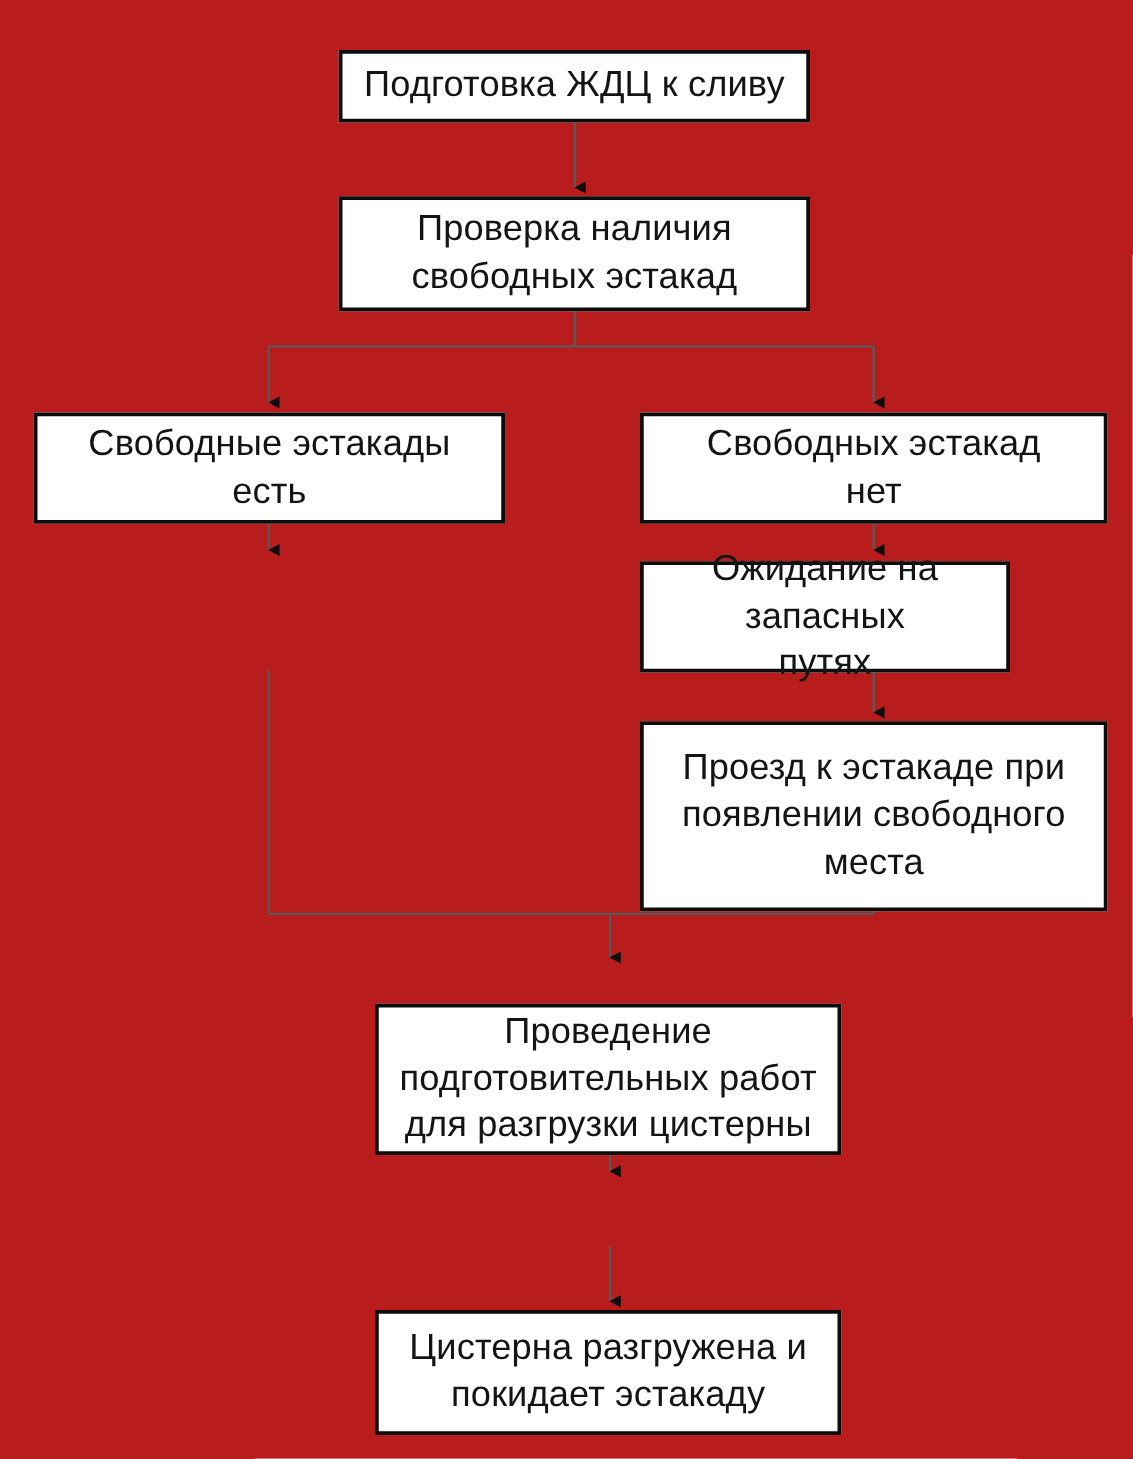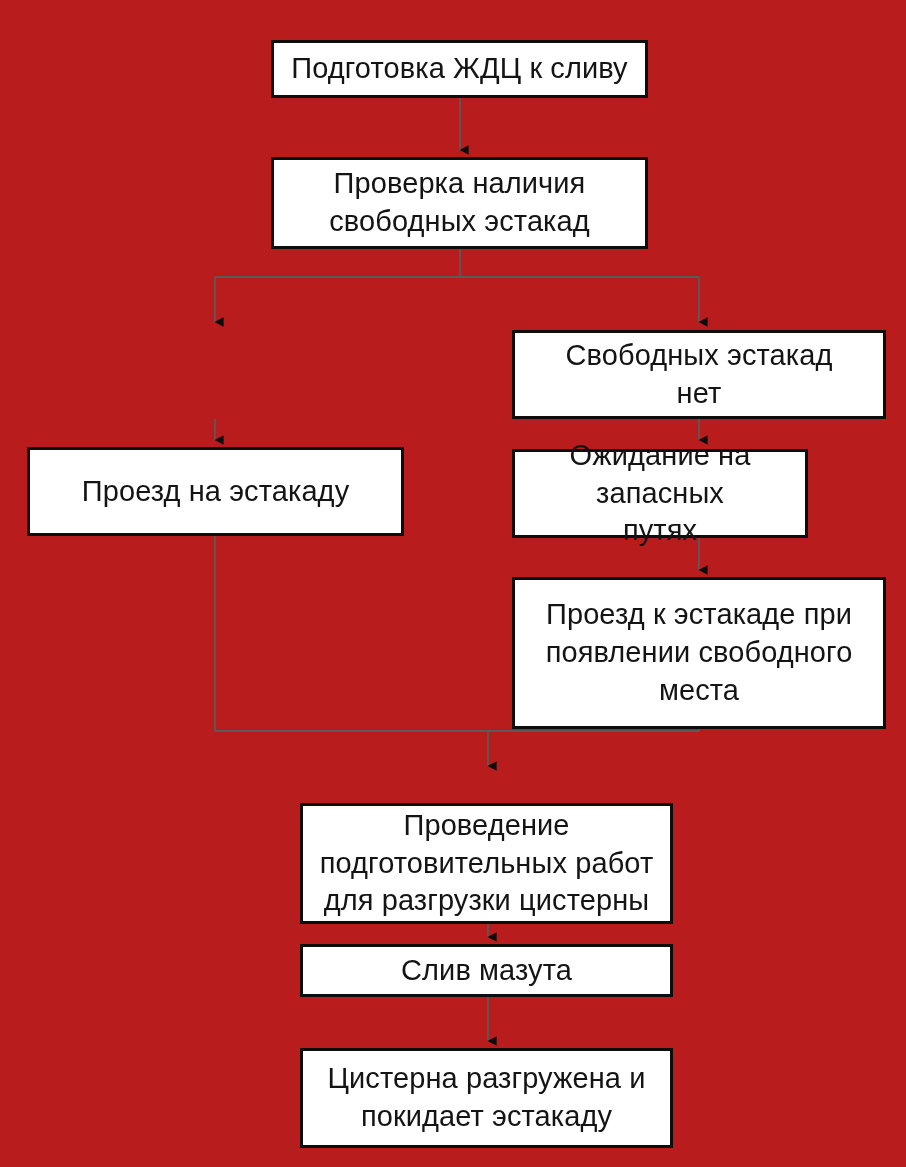--- a/index.html
+++ b/index.html
@@ -92,49 +92,47 @@
 
   <div class="node" style="left:271px; top:40px; width:377px; height:58px;">
     <span class="label">Подготовка ЖДЦ к сливу</span>
   </div>
 
   <div class="node" style="left:271px; top:157px; width:377px; height:92px;">
     <span class="label">Проверка наличия
 свободных эстакад</span>
   </div>
 
+  <div class="node" style="left:27px; top:330px; width:377px; height:89px;">
+    <span class="label">Свободные эстакады
+есть</span>
+  </div>
 
   <div class="node" style="left:512px; top:330px; width:374px; height:89px;">
     <span class="label">Свободных эстакад
 нет</span>
   </div>
 
-  <div class="node" style="left:27px; top:447px; width:377px; height:89px;">
-    <span class="label">Проезд на эстакаду</span>
-  </div>
 
   <div class="node" style="left:512px; top:449px; width:296px; height:89px;text-align:center;">
     <span class="label">Ожидание на запасных
 путях</span>
   </div>
 
   <div class="node" style="left:512px; top:577px; width:374px; height:152px;">
     <span class="label">Проезд к эстакаде при
 появлении свободного
 места</span>
   </div>
 
   <div class="node" style="left:300px; top:773px; width:373px; height:121px;margin-top:30px;">
     <span class="label">Проведение
 подготовительных работ
 для разгрузки цистерны</span>
   </div>
 
-  <div class="node" style="left:300px; top:944px; width:373px; height:53px;">
-    <span class="label">Слив мазута</span>
-  </div>
 
   <div class="node" style="left:300px; top:1048px; width:373px; height:100px;">
     <span class="label">Цистерна разгружена и
 покидает эстакаду</span>
   </div>
 
 </div>
 
 </body></html>

